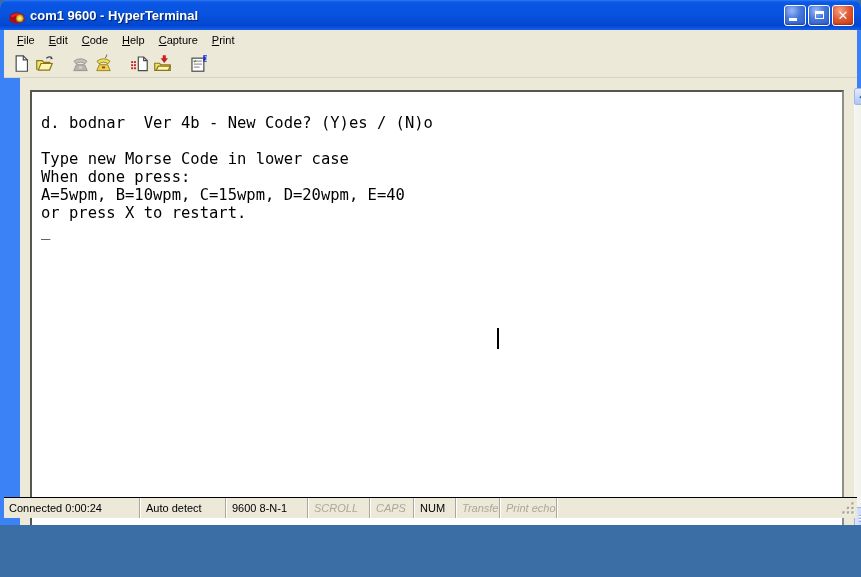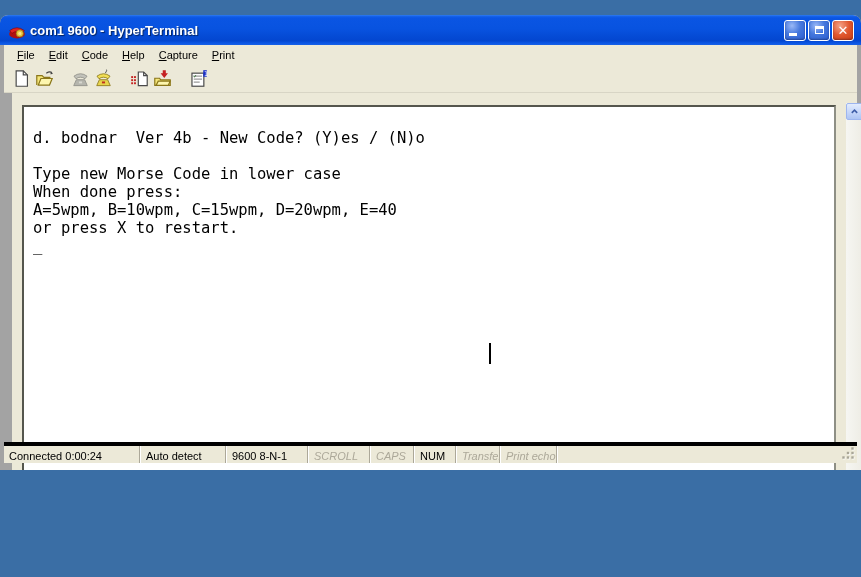--- a/index.html
+++ b/index.html
@@ -1,23 +1,22 @@
 <!DOCTYPE html>
 <html><head>
 <meta charset="utf-8">
 <style>
   * { box-sizing: border-box; }
   html,body { margin:0; padding:0; background:#3a6ea5; }
   .window {
-    position:relative; width:861px; height:455px;
-    background:#a3a3a3;
+    position:relative; width:861px; height:525px;
+    background:#3b82f6;
     border-radius:8px 8px 0 0;
     overflow:hidden;
     font-family:"Liberation Sans", sans-serif;
-    margin-top:15px;
   }
   
   .titlebar {
     position:absolute; top:0; left:0; right:0; height:30px;
     background:linear-gradient(180deg,#2f7cf0 0%,#0f5be8 6%,#0a55e3 12%,#0853e0 45%,#0346cf 86%,#0a55e3 93%,#1660e6 100%);
     border-radius:8px 8px 0 0;
     display:flex; align-items:center; padding:0 6px;
   }
   .titlebar .app-icon { width:18px; height:18px; margin:0 4px 0 2px; flex:0 0 auto; }
   .titlebar .title {
@@ -53,21 +52,21 @@
   
   .toolbar {
     position:absolute; top:50px; left:4px; right:4px; height:28px;
     background:#ece9d8; display:flex; align-items:center; padding-left:6px;
     border-bottom:1px solid #d8d5c5;
   }
   .tb-btn { width:23px; height:23px; display:flex; align-items:center; justify-content:center; }
   .tb-btn svg { width:19px; height:19px; }
   .tb-gap { width:13px; }
   
-  .client { position:absolute; top:78px; left:12px; right:4px; height:471px; background:#ece9d8; }
+  .client { position:absolute; top:78px; left:20px; right:4px; height:471px; background:#ece9d8; }
   .terminal-box {
     position:absolute; left:10px; top:12px; width:814px; height:447px;
     background:#fff;
     border:2px solid #55564d;
     border-right-color:#8e8f85; border-bottom-color:#8e8f85;
     overflow:hidden;
   }
   .terminal-text {
     margin:0; padding:22px 4px 0 9px;
     font-family:"DejaVu Sans Mono", monospace;
@@ -92,21 +91,21 @@
   }
   .sb-thumb::after {
     content:""; position:absolute; left:4px; right:4px; top:7px; height:7px;
     background:repeating-linear-gradient(180deg,#8fa8e0 0 1px,#fff 1px 2px, transparent 2px 3px);
   }
   .sb-arrow { width:9px; height:9px; }
   
   .statusbar {
     position:absolute; left:4px; right:4px; bottom:7px; height:21px;
     background:#ece9d8; display:flex; align-items:stretch;
-    font-size:11px; color:#000; border-top:4px solid #000000;
+    font-size:11px; color:#000; border-top:1px solid #000000;
   }
   .sb-panel {
     padding:4px 4px 0 5px; white-space:nowrap; overflow:hidden;
     border-right:1px solid #aca899;
   }
   .sb-panel + .sb-panel { border-left:1px solid #fff; }
   .sb-panel.disabled { color:#aca899;font-style:italic; }
   .sb-panel.spacer { flex:1 1 auto; border-right:none; position:relative; }
   .resize-grip { position:absolute; right:1px; bottom:2px; width:15px; height:15px; }
 </style>

